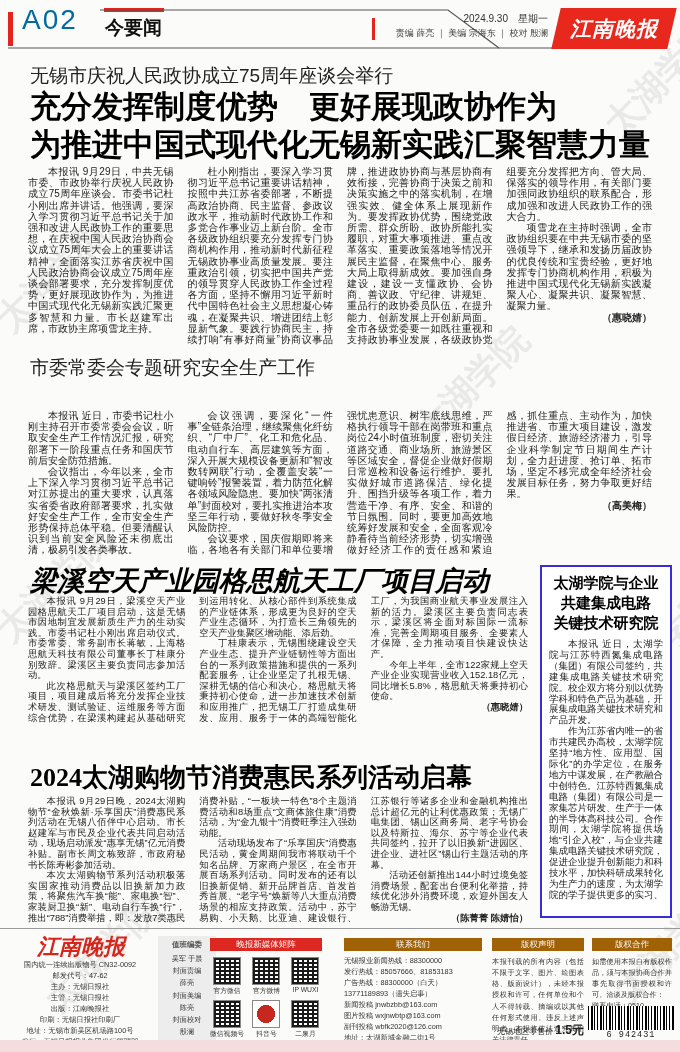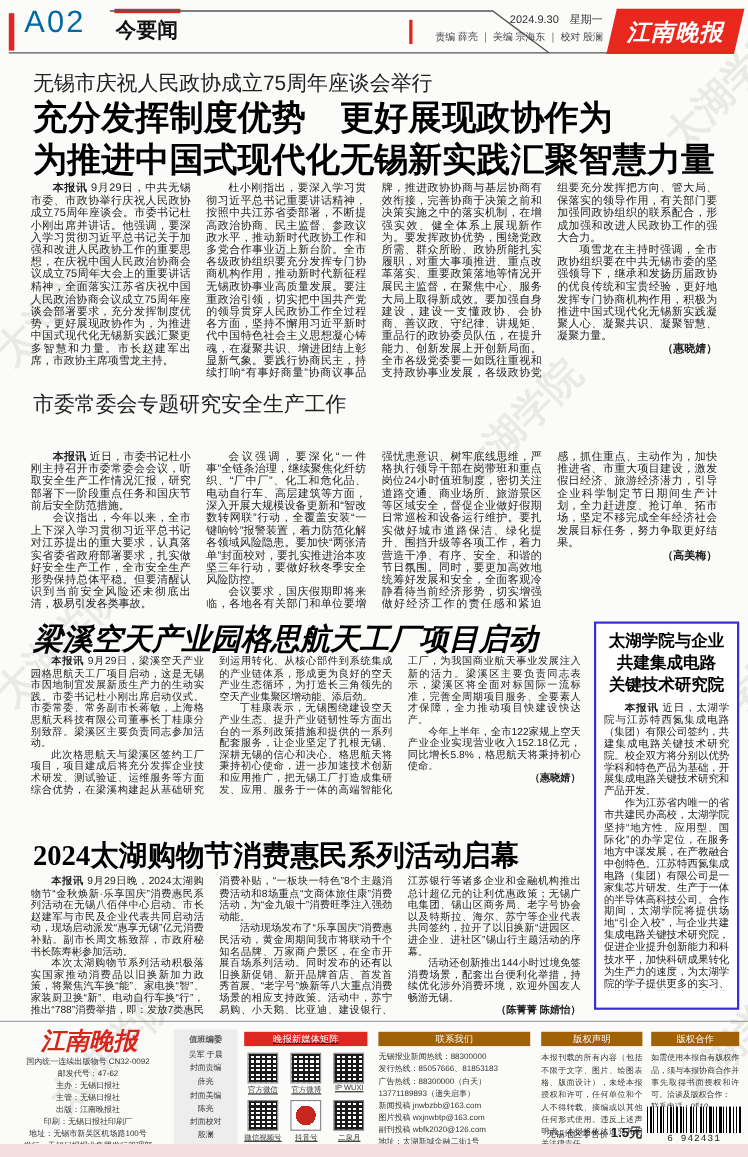--- a/index.html
+++ b/index.html
@@ -25,21 +25,21 @@
   #a1-kicker{left:30px;top:63px;}
   #a1-t1{left:30px;top:86px;font-size:31px;}
   #a1-t2{left:30px;top:124px;font-size:31px;}
   #a2-kicker{left:30px;top:355px;}
   #a2-title{left:30px;top:378px;font-size:26px;}
   #a3-title{left:30px;top:563px;font-size:27px;font-style:italic;}
   #a4-title{left:30px;top:760px;font-size:26px;}
   
   .body{font-size:10px;line-height:11.2px;text-align:justify;color:#222;overflow:hidden;}
   .body p{margin:0;text-indent:2em;}
-  .body .lead{font-weight:bold;}
+  .body .lead{font-weight:normal;}
   .byline{text-align:right;text-indent:0 !important;font-weight:bold;}
   #a1-body{left:28px;top:166px;width:624px;height:180px;column-count:4;column-gap:14px;}
   #a2-body{left:28px;top:410px;width:624px;height:148px;column-count:4;column-gap:14px;}
   #a3-body{left:28px;top:596px;width:500px;height:128px;column-count:3;column-gap:14px;font-size:9.3px;line-height:10.6px;}
   #a4-body{left:28px;top:796px;width:500px;height:130px;column-count:3;column-gap:14px;font-size:9.3px;line-height:10.6px;}
   
   #box{left:540px;top:565px;width:132px;height:353px;border:2px solid #3a2dd8;background:#fff;
        padding:6px 7px;box-sizing:border-box;}
   #box .box-title{font-family:"Liberation Serif","DejaVu Serif",serif;font-weight:900;font-size:15px;
        line-height:20px;text-align:center;color:#000;}
@@ -49,21 +49,21 @@
   .fsmall{font-size:7.3px;line-height:1.5;color:#333;}
   #f-logo{left:16px;top:932px;width:130px;color:#d8251c;font-family:"Liberation Serif","DejaVu Serif",serif;
           font-style:italic;font-weight:bold;font-size:22px;text-align:center;}
   #f-pub{left:10px;top:960px;width:140px;text-align:center;}
   #f-duty{left:158px;top:936px;width:54px;height:100px;background:#ededed;padding:4px 2px;text-align:center;}
   #f-duty .duty-title{font-size:7.5px;font-weight:bold;color:#555;margin-bottom:3px;}
   #f-duty .duty-line{font-size:7.2px;line-height:1.7;color:#333;}
   .banner{height:13px;line-height:13px;text-align:center;font-size:8.5px;color:#fdfdfd;}
   .banner.red{background:#dd2721;}
   .banner.grey{background:#a16207;color:#f6f6f6;}
-  #f-media{left:222px;top:938px;width:112px;text-decoration:underline;}
+  #f-media{left:210px;top:938px;width:112px;}
   #qr-grid{display:grid;grid-template-columns:repeat(3,1fr);gap:4px 6px;margin-top:6px;}
   .qr-cell{text-align:center;}
   .qr{width:26px;height:26px;margin:0 auto;border:1px solid #888;
       background:repeating-linear-gradient(0deg,#1a1a1a 0 2px,transparent 2px 4px),
                  repeating-linear-gradient(90deg,#1a1a1a 0 2px,#fff 2px 5px);}
   .qr.redseal{background:radial-gradient(circle at 50% 50%, #c6271e 0 9px, #fff 9px),
                  repeating-linear-gradient(90deg,#1a1a1a 0 2px,#fff 2px 5px);}
   .qr-label{font-size:6.8px;color:#333;margin-top:1px;white-space:nowrap;}
   #f-contact{left:344px;top:938px;width:138px;}
   #f-contact .banner{margin-bottom:5px;}

